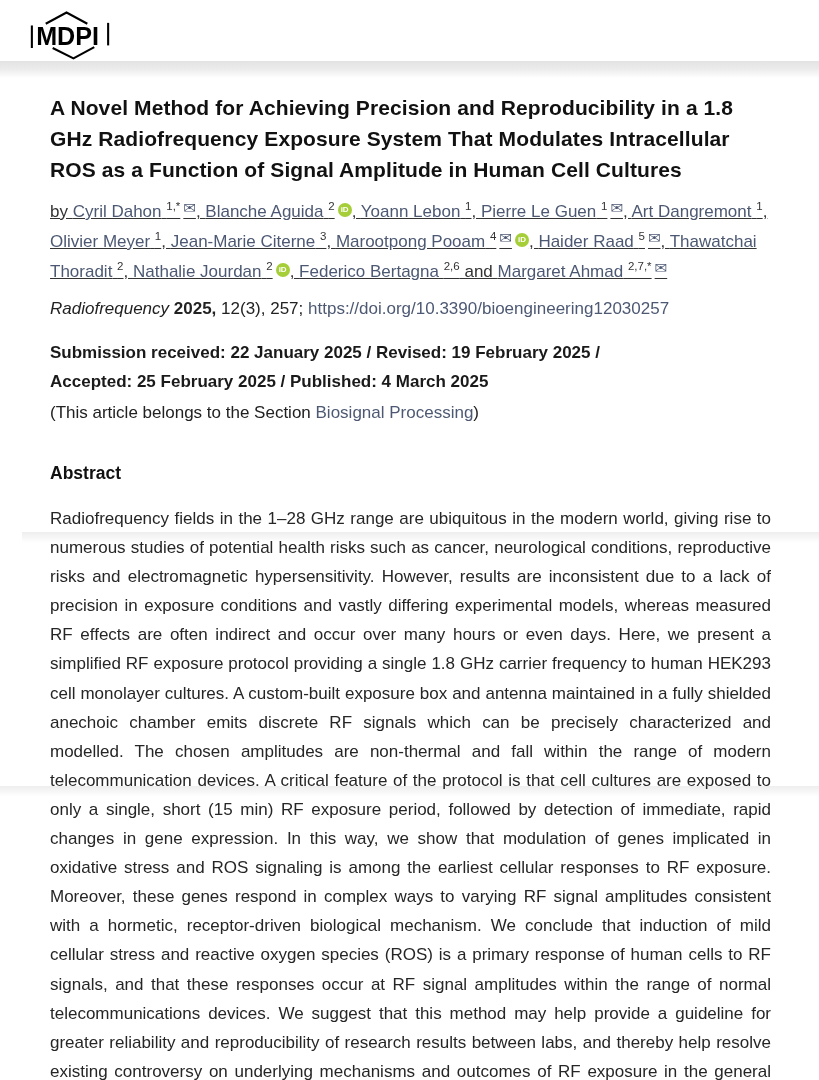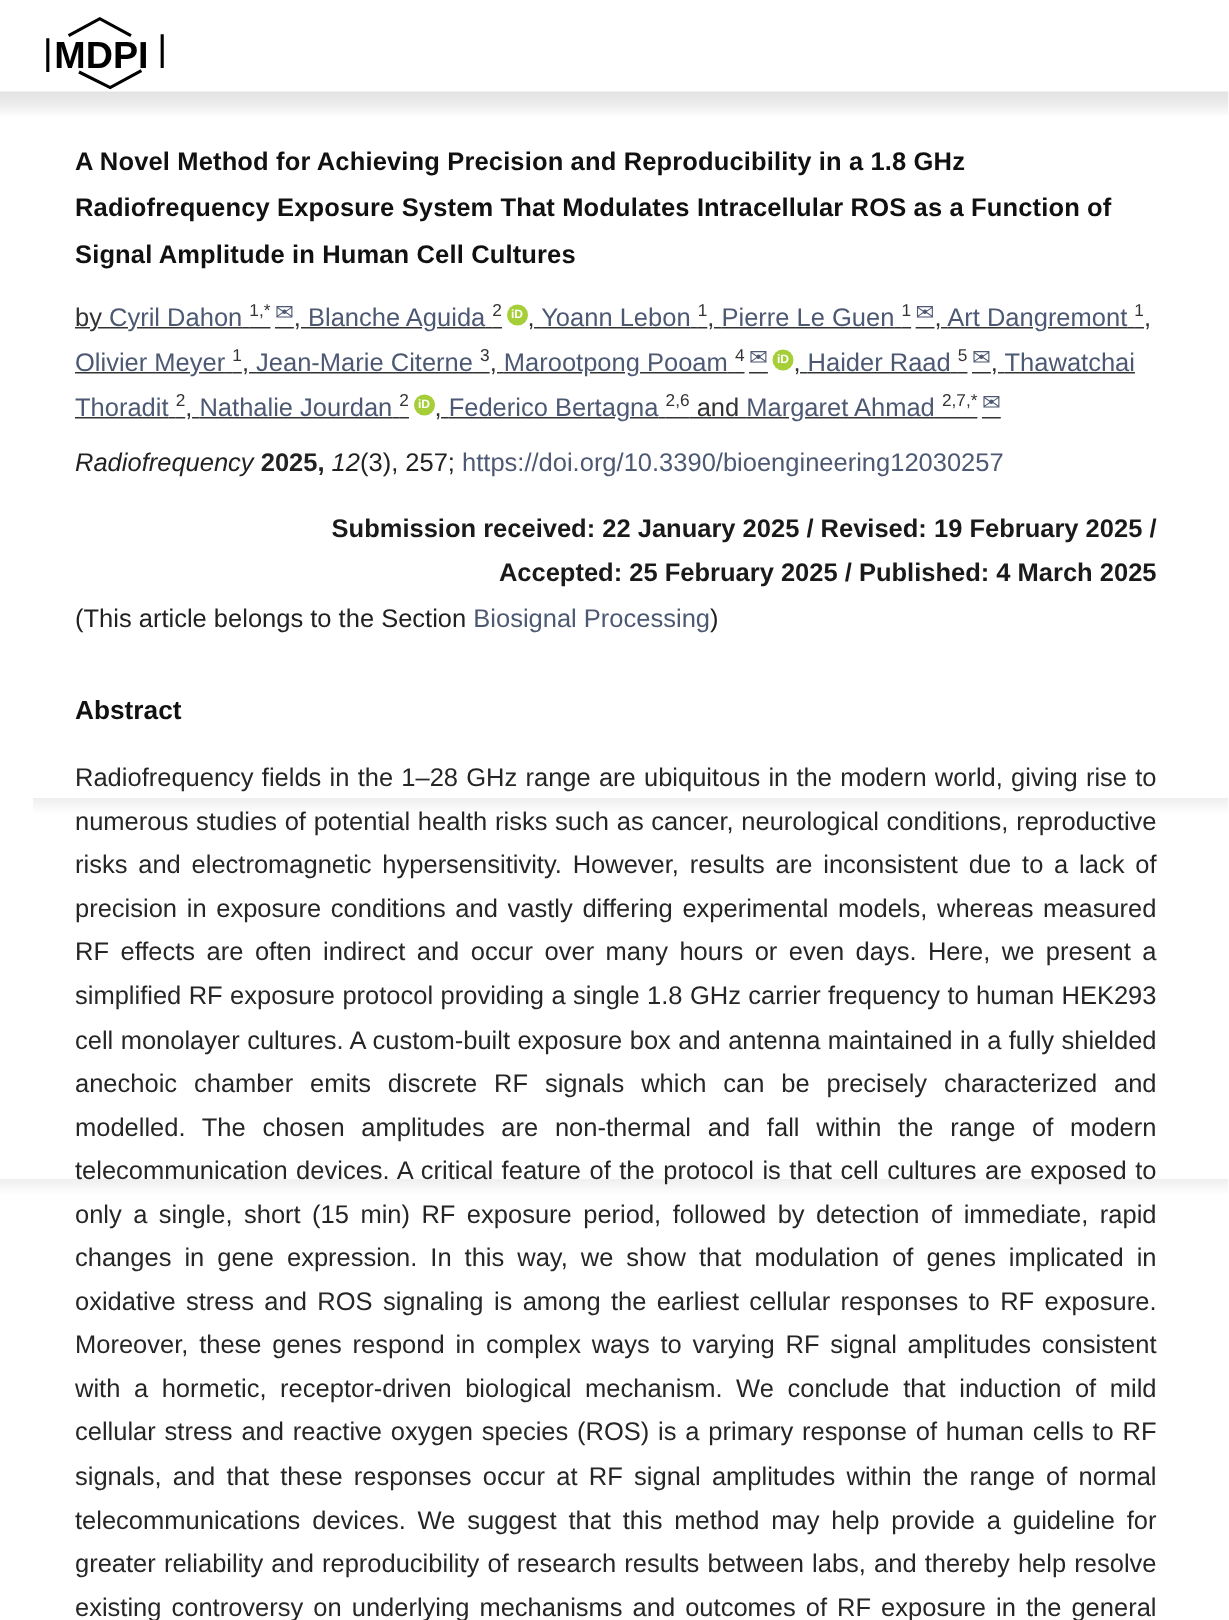--- a/index.html
+++ b/index.html
@@ -20,21 +20,21 @@
   .scroll-shadow {
     position: absolute; left: 0; width: 100%; height: 11px;
     background: linear-gradient(to bottom, rgba(0,0,0,0.065), rgba(0,0,0,0));
     pointer-events: none;
   }
   #shadow1 { top: 532px; left: 22px; width: 797px; }
   #shadow2 { top: 786px; }
   .content { padding: 0 48px 0 50px; }
   h1.title {
     margin-top: 14px;
-    font-size: 17px; line-height: 31px; font-weight: bold; color: #111111;
+    font-size: 21px; line-height: 31px; font-weight: bold; color: #111111;
     letter-spacing: 0.1px;
   }
   .authors {
     margin-top: 12px;
     font-size: 17px; line-height: 29px; color: #333333; text-decoration: underline;
   }
   .author-link { color: #4d5973; cursor: pointer; text-decoration: none; }
   .authors sup { font-size: 11.5px; color: #333333; line-height: 0; }
   .email-icon {
     font-family: "DejaVu Sans", sans-serif;
@@ -44,23 +44,23 @@
   .orcid-icon {
     display: inline-block; width: 14px; height: 14px; border-radius: 50%;
     background: #a6ce39; color: #ffffff; font-size: 8px; font-weight: bold;
     text-align: center; line-height: 14px; cursor: pointer;
     position: relative; top: -5px; margin-left: 3px;
     font-family: "Liberation Sans", sans-serif;
   }
   .citation { margin-top: 7px; font-size: 17px; line-height: 29px; color: #222222; }
   .citation .jname { font-style: italic; }
   .citation .jyear { font-weight: bold; }
-  .citation .jvol { font-style: italic; }
+  .citation .jvol { }
   .doi-link { color: #4d5973; text-decoration: none; cursor: pointer; }
-  .dates { margin-top: 15px; font-size: 17px; line-height: 29px; font-weight: bold; color: #1a1a1a; text-align: right; }
+  .dates { margin-top: 15px; font-size: 17px; line-height: 29px; font-weight: bold; color: #1a1a1a; }
   .section-line { margin-top: 2px; font-size: 17px; line-height: 29px; color: #212121; }
   .section-link { color: #4d5973; text-decoration: none; cursor: pointer; }
   .abstract-heading { margin-top: 36px; font-size: 17.5px; font-weight: bold; color: #111111; }
   .abstract-body {
     margin-top: 20px; font-size: 17px; line-height: 29.1px;
     text-align: justify; color: #262626;
   }
 </style>
 </head>
 <body>

